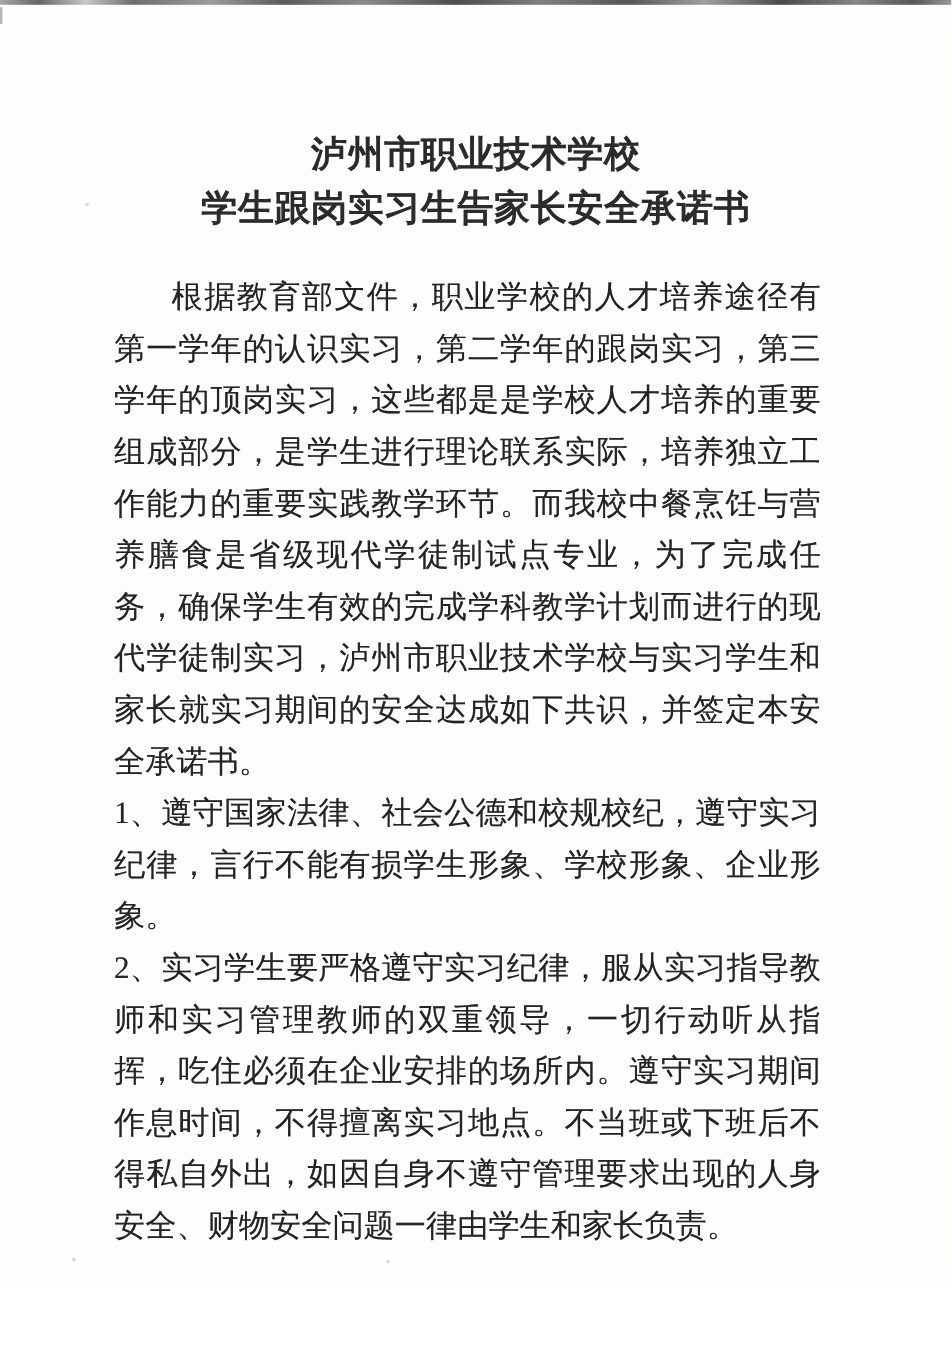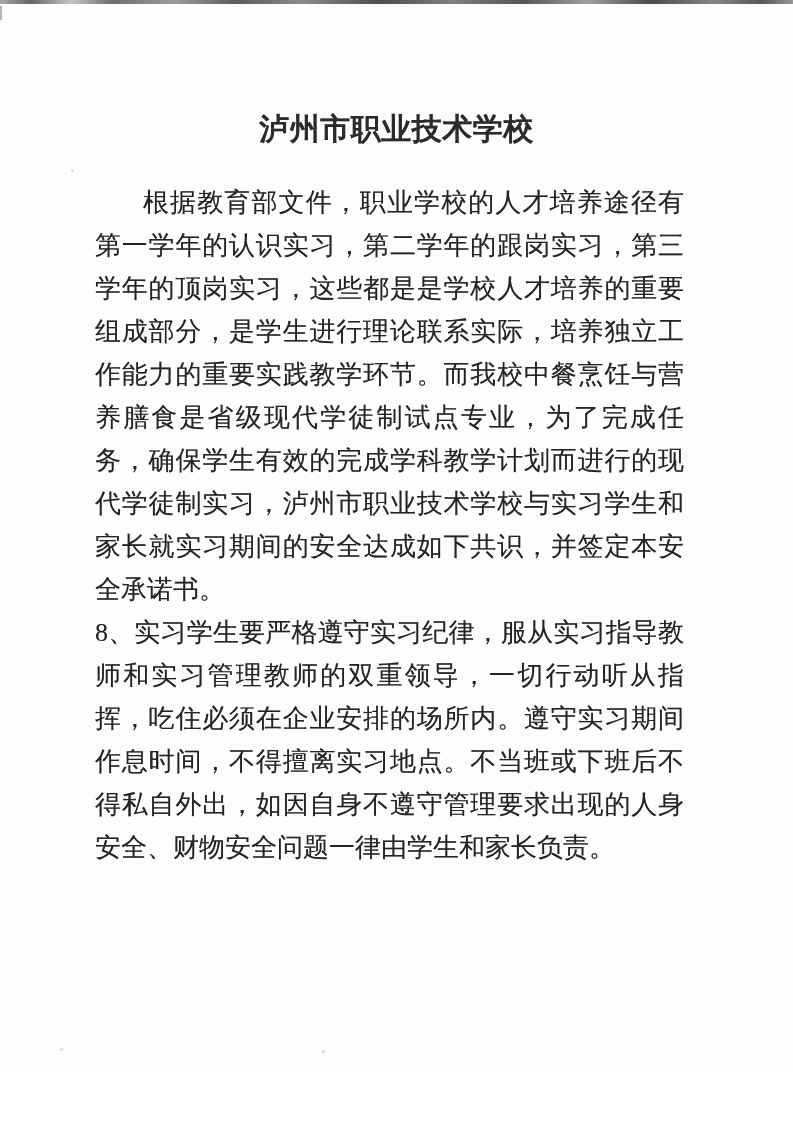--- a/index.html
+++ b/index.html
@@ -78,20 +78,22 @@
 <div class="page">
 
   <div class="scan-strip"></div>
   <div class="edge-mark"></div>
   <div class="speck s1"></div>
   <div class="speck s2"></div>
   <div class="speck s3"></div>
 
   <div class="title-block">
     <div>泸州市职业技术学校</div>
+    <div>学生跟岗实习生告家长安全承诺书</div>
   </div>
 
   <div class="doc-body">
     <p class="indent">根据教育部文件，职业学校的人才培养途径有第一学年的认识实习，第二学年的跟岗实习，第三学年的顶岗实习，这些都是是学校人才培养的重要组成部分，是学生进行理论联系实际，培养独立工作能力的重要实践教学环节。而我校中餐烹饪与营养膳食是省级现代学徒制试点专业，为了完成任务，确保学生有效的完成学科教学计划而进行的现代学徒制实习，泸州市职业技术学校与实习学生和家长就实习期间的安全达成如下共识，并签定本安全承诺书。</p>
-    <p>8、实习学生要严格遵守实习纪律，服从实习指导教师和实习管理教师的双重领导，一切行动听从指挥，吃住必须在企业安排的场所内。遵守实习期间作息时间，不得擅离实习地点。不当班或下班后不得私自外出，如因自身不遵守管理要求出现的人身安全、财物安全问题一律由学生和家长负责。</p>
+    <p>1、遵守国家法律、社会公德和校规校纪，遵守实习纪律，言行不能有损学生形象、学校形象、企业形象。</p>
+    <p>2、实习学生要严格遵守实习纪律，服从实习指导教师和实习管理教师的双重领导，一切行动听从指挥，吃住必须在企业安排的场所内。遵守实习期间作息时间，不得擅离实习地点。不当班或下班后不得私自外出，如因自身不遵守管理要求出现的人身安全、财物安全问题一律由学生和家长负责。</p>
   </div>
 
 </div>
 
 </body></html>

